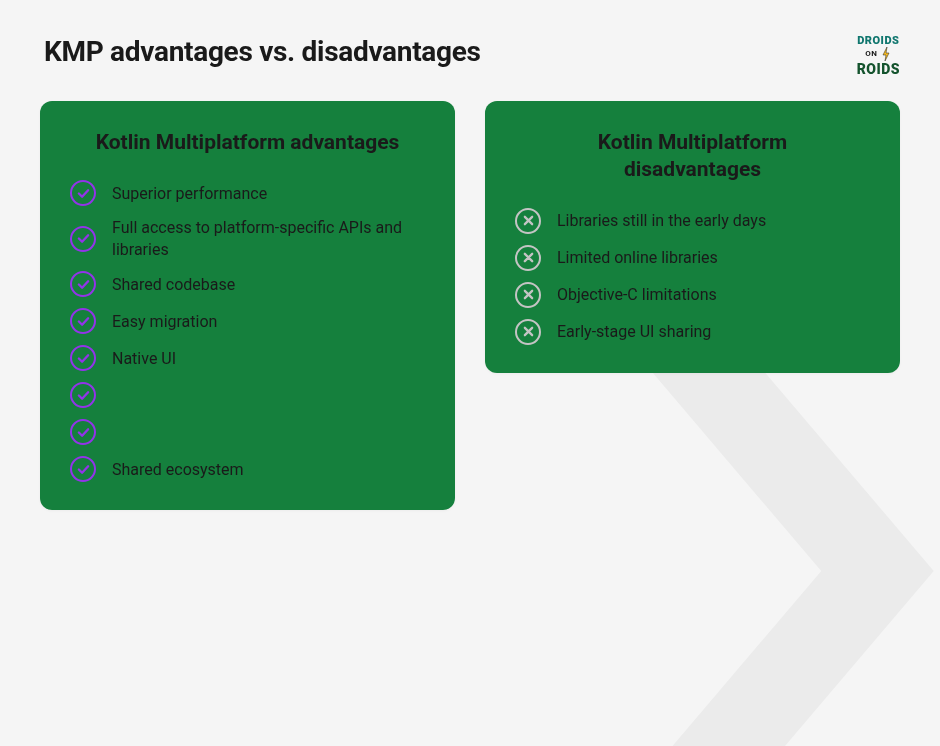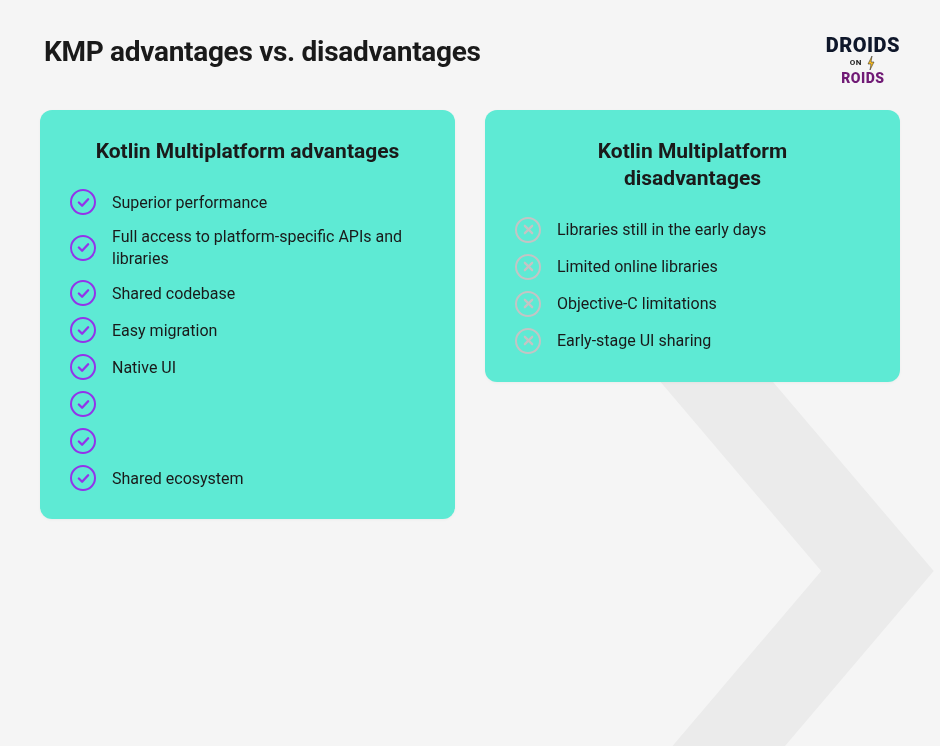--- a/index.html
+++ b/index.html
@@ -43,56 +43,56 @@
       color: #1a1a1a;
       letter-spacing: -0.3px;
     }
     .logo {
       display: flex;
       flex-direction: column;
       align-items: center;
       line-height: 1;
     }
     .logo-text-top {
-      font-size: 20px;
+      font-size: 11px;
       font-weight: 900;
       letter-spacing: 0.5px;
-      color: #0f172a;
+      color: #0f766e;
     }
     .logo-text-middle {
       font-size: 8px;
       font-weight: 700;
       letter-spacing: 0.5px;
       color: #1a1a1a;
       margin: 1px 0;
       display: flex;
       align-items: center;
       gap: 4px;
     }
     .logo-text-bottom {
       font-size: 14px;
       font-weight: 900;
       letter-spacing: 0.5px;
-      color: #701a75;
+      color: #14532d;
     }
     .bolt-icon {
       display: inline-block;
       width: 10px;
       height: 14px;
     }
     .cards {
       display: flex;
       gap: 30px;
       padding: 25px 40px;
       align-items: flex-start;
       position: relative;
       z-index: 1;
     }
     .card {
-      background: #5eead4;
+      background: #15803d;
       border-radius: 12px;
       padding: 28px 30px 28px 30px;
       flex: 1;
       box-shadow: 0 1px 3px rgba(0,0,0,0.04);
     }
     .card-title {
       font-size: 21px;
       font-weight: 700;
       color: #1a1a1a;
       text-align: center;

